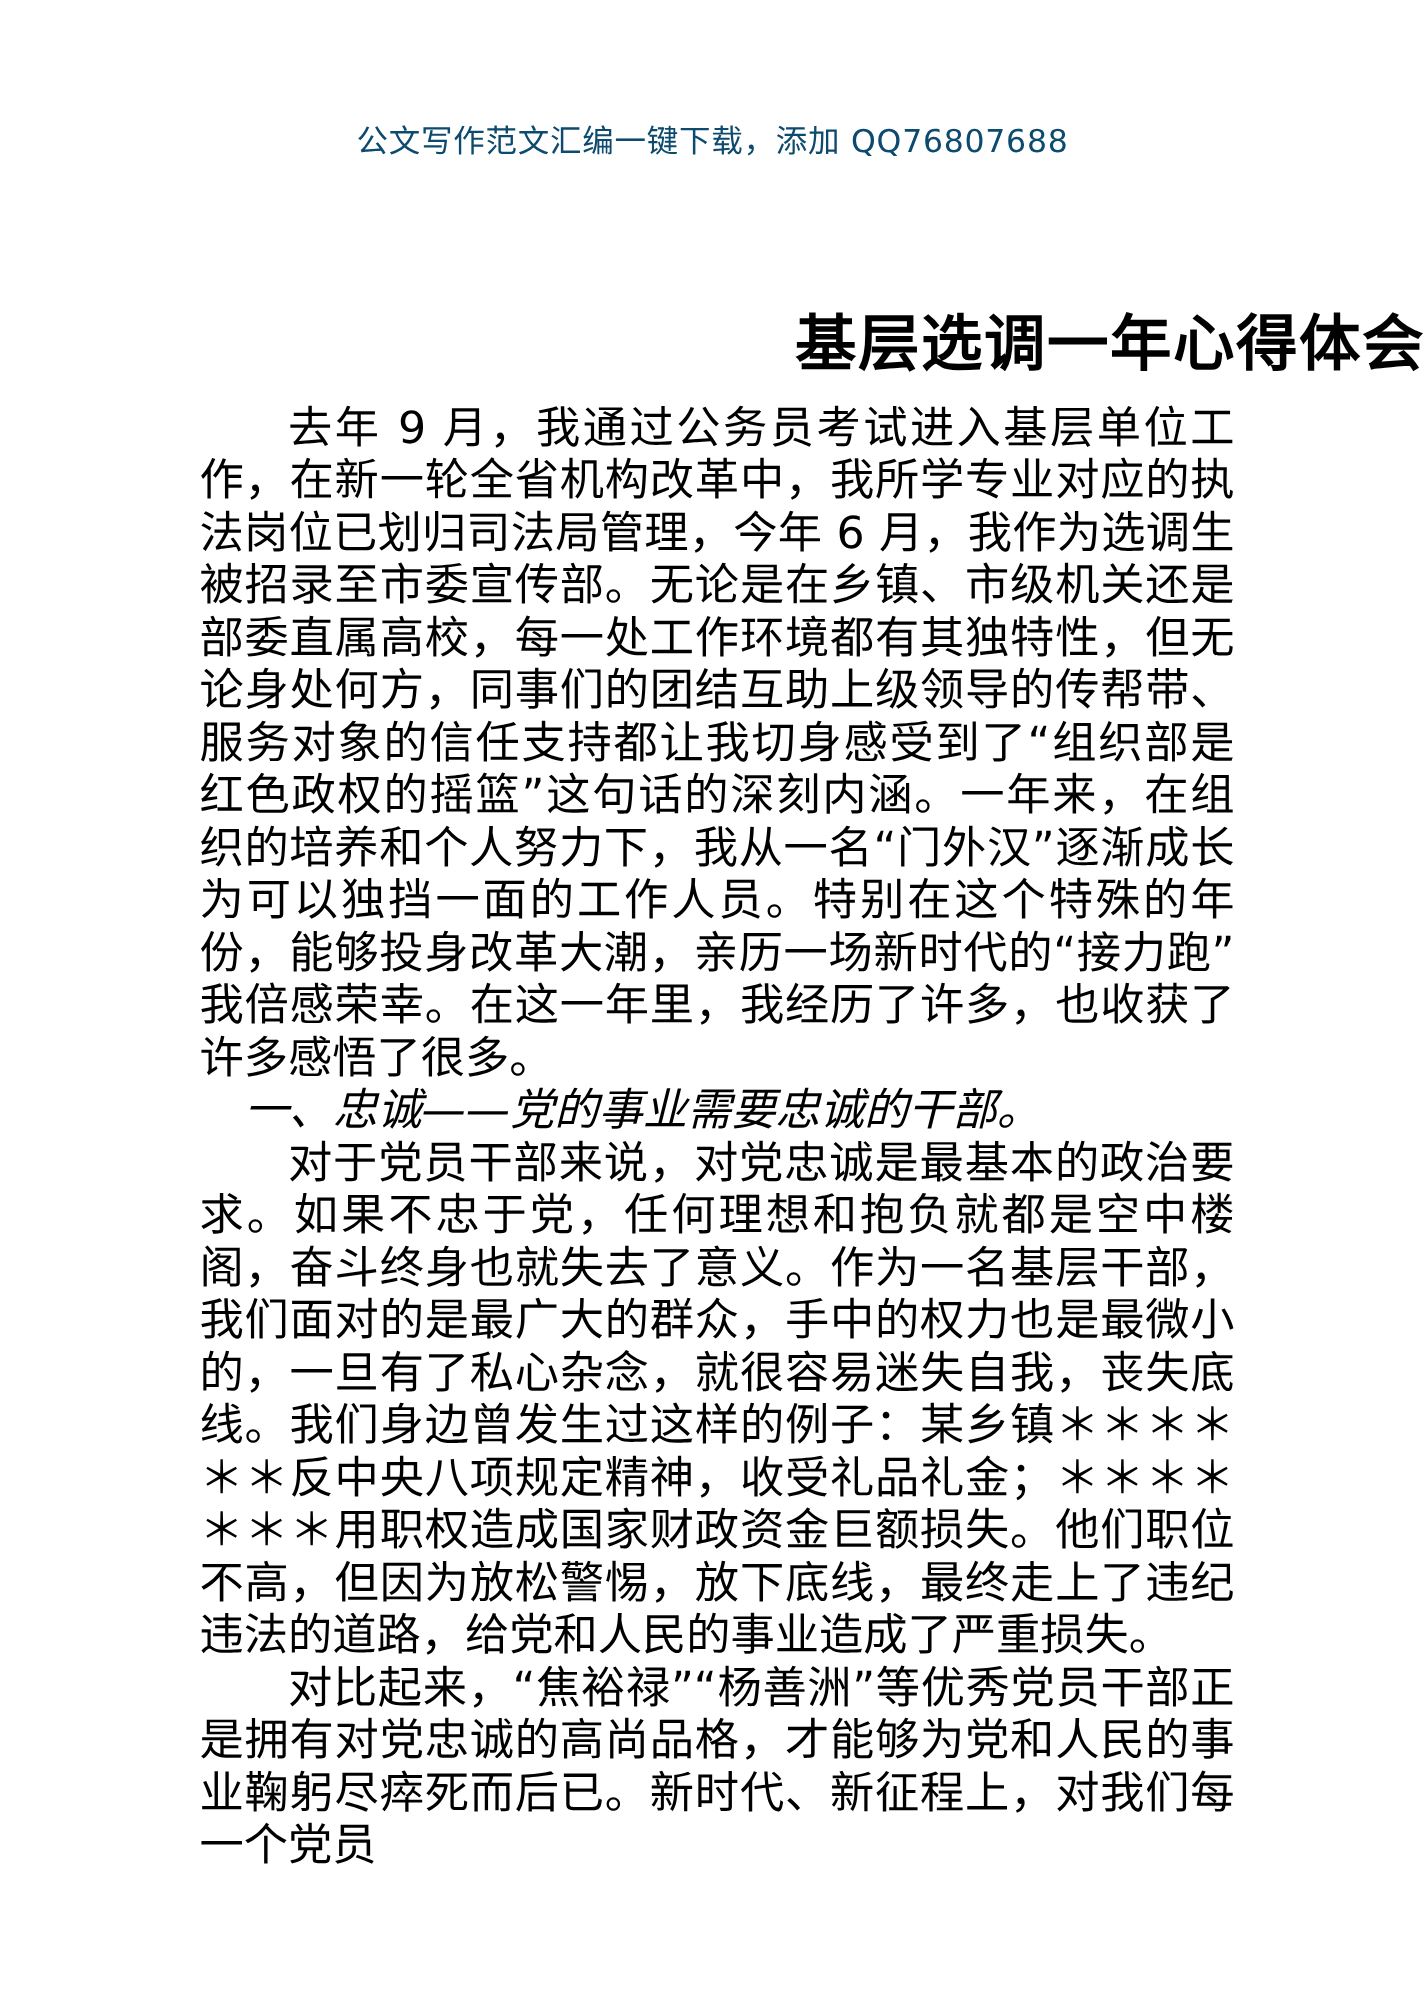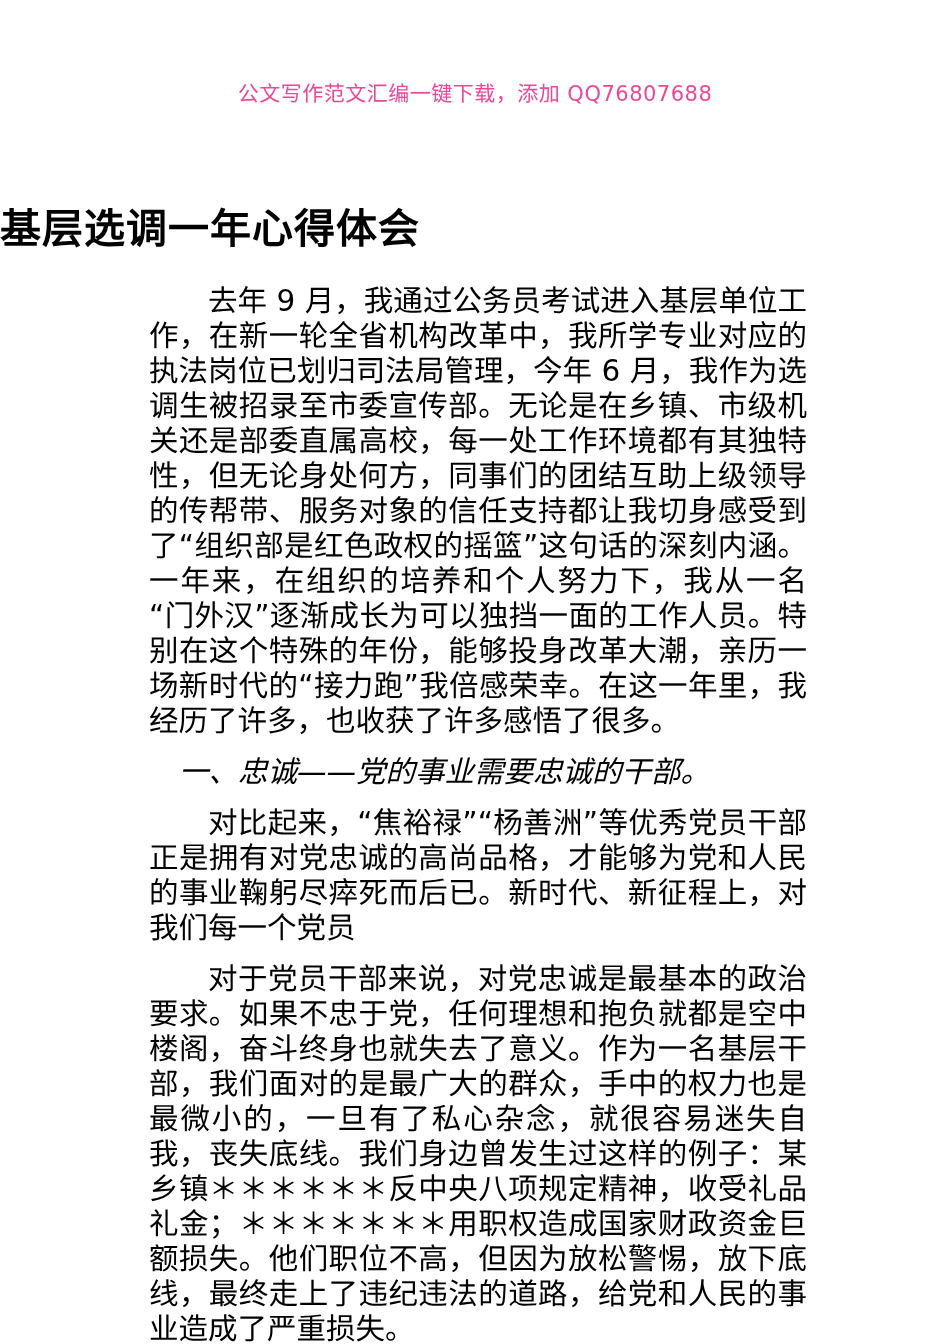--- a/index.html
+++ b/index.html
@@ -38,68 +38,68 @@
     white-space: nowrap;
     font-family: "DejaVu Sans", "Liberation Sans", sans-serif;
   }
 
   
   .doc-title {
     position: absolute;
     top: 176px;
     left: 0;
     width: 950px;
-    text-align: left;
+    text-align: right;
     font-size: 41px;
     line-height: 52px;
     font-weight: bold;
     letter-spacing: 1px;
     white-space: nowrap;
   }
 
   
   .body-block {
     position: absolute;
     top: 268px;
     left: 133px;
     width: 690px;
   }
 
   .para {
     font-size: 29.5px;
     line-height: 35px;
     text-align: justify;
     text-justify: inter-ideograph;
-    margin: 16px;
+    margin: 0;
     letter-spacing: 0px;
     word-break: break-all;
   }
 
   .para.indent {
     text-indent: 59px;
   }
 
   .para.indent-heading {
     text-indent: 30px;
     font-style: italic;
   }
 </style>
 </head>
 <body>
 
 <div class="page">
 
-  <div class="promo-header" style="color:#ec4899;">公文写作范文汇编一键下载，添加 QQ76807688</div>
+  <div class="promo-header" style="color:#0c4a6e;">公文写作范文汇编一键下载，添加 QQ76807688</div>
 
   <h1 class="doc-title">基层选调一年心得体会</h1>
 
   <div class="body-block">
     <p class="para indent">去年 9 月，我通过公务员考试进入基层单位工作，在新一轮全省机构改革中，我所学专业对应的执法岗位已划归司法局管理，今年 6 月，我作为选调生被招录至市委宣传部。无论是在乡镇、市级机关还是部委直属高校，每一处工作环境都有其独特性，但无论身处何方，同事们的团结互助上级领导的传帮带、服务对象的信任支持都让我切身感受到了“组织部是红色政权的摇篮”这句话的深刻内涵。一年来，在组织的培养和个人努力下，我从一名“门外汉”逐渐成长为可以独挡一面的工作人员。特别在这个特殊的年份，能够投身改革大潮，亲历一场新时代的“接力跑”我倍感荣幸。在这一年里，我经历了许多，也收获了许多感悟了很多。</p>
 
     <p class="para indent-heading">一、忠诚——党的事业需要忠诚的干部。</p>
 
 
+    <p class="para indent">对于党员干部来说，对党忠诚是最基本的政治要求。如果不忠于党，任何理想和抱负就都是空中楼阁，奋斗终身也就失去了意义。作为一名基层干部，我们面对的是最广大的群众，手中的权力也是最微小的，一旦有了私心杂念，就很容易迷失自我，丧失底线。我们身边曾发生过这样的例子：某乡镇＊＊＊＊＊＊反中央八项规定精神，收受礼品礼金；＊＊＊＊＊＊＊用职权造成国家财政资金巨额损失。他们职位不高，但因为放松警惕，放下底线，最终走上了违纪违法的道路，给党和人民的事业造成了严重损失。</p>
+
     <p class="para indent">对比起来，“焦裕禄”“杨善洲”等优秀党员干部正是拥有对党忠诚的高尚品格，才能够为党和人民的事业鞠躬尽瘁死而后已。新时代、新征程上，对我们每一个党员</p>
-
-    <p class="para indent">对于党员干部来说，对党忠诚是最基本的政治要求。如果不忠于党，任何理想和抱负就都是空中楼阁，奋斗终身也就失去了意义。作为一名基层干部，我们面对的是最广大的群众，手中的权力也是最微小的，一旦有了私心杂念，就很容易迷失自我，丧失底线。我们身边曾发生过这样的例子：某乡镇＊＊＊＊＊＊反中央八项规定精神，收受礼品礼金；＊＊＊＊＊＊＊用职权造成国家财政资金巨额损失。他们职位不高，但因为放松警惕，放下底线，最终走上了违纪违法的道路，给党和人民的事业造成了严重损失。</p>
   </div>
 
 </div>
 
 </body></html>

